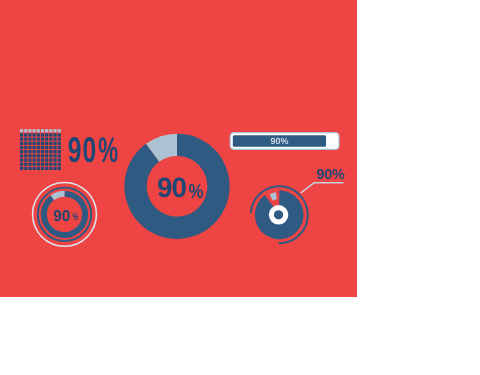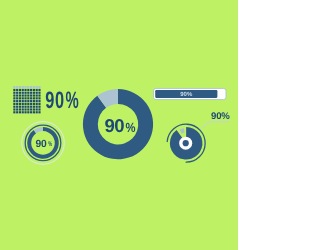--- a/index.html
+++ b/index.html
@@ -1,19 +1,19 @@
 <!DOCTYPE html>
 <html><head>
 <meta charset="utf-8">
 <title>90 percent infographic set</title>
 <style>
   html,body{margin:0;padding:0;}
   body{width:238px;height:250px;background:#ffffff;overflow:hidden;
        font-family:"Liberation Sans",sans-serif;}
-  #stage{position:relative;width:238px;height:250px;background:#bef264;}
+  #stage{position:relative;width:238px;height:198px;background:#ef4444;}
   svg.layer{position:absolute;left:0;top:0;width:238px;height:250px;display:block;opacity:0.999;transform:translateZ(0);}
   text{font-family:"Liberation Sans",sans-serif;-webkit-font-smoothing:antialiased;text-rendering:geometricPrecision;}
 </style>
 </head>
 <body>
 
 <div id="stage">
 
   <svg class="layer" viewBox="0 0 238 250">
     <g id="g-dotgrid">

